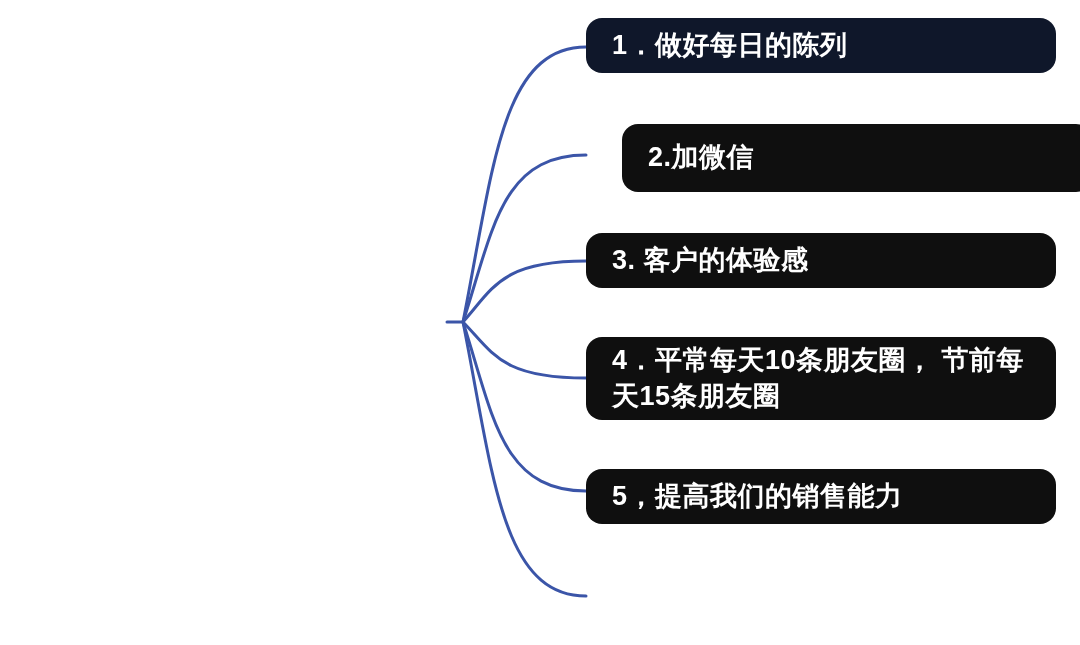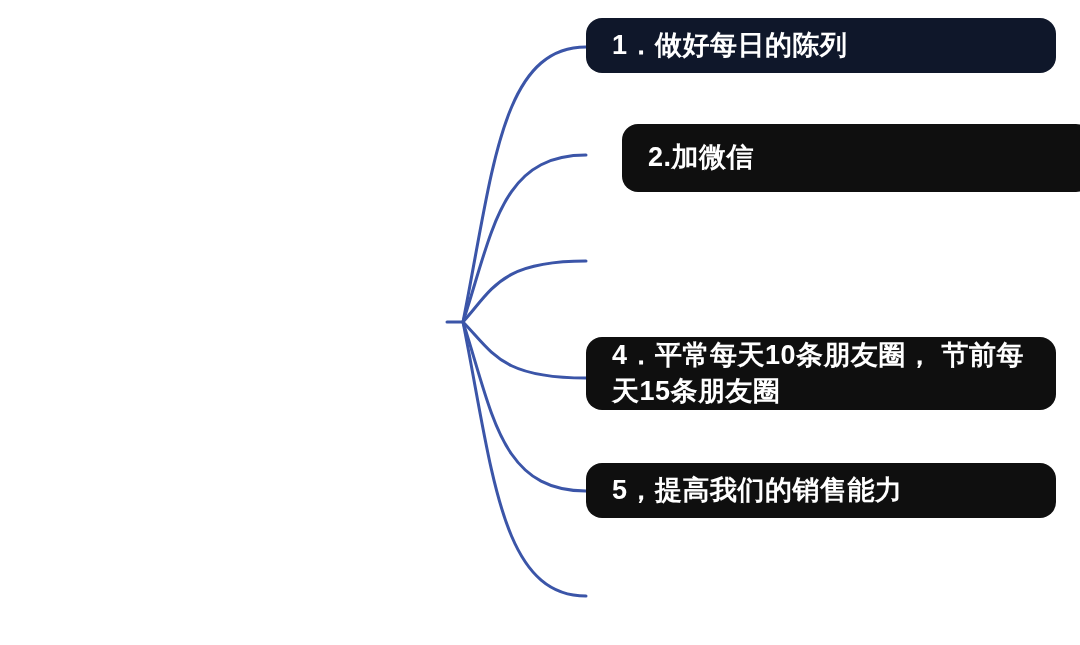--- a/index.html
+++ b/index.html
@@ -59,21 +59,21 @@
   .branch-node .branch-label {
     color: #ffffff;
     font-size: 27px;
     font-weight: bold;
     line-height: 1.3;
     letter-spacing: 0.5px;
   }
   .b0 { top: 18px;  height: 55px; }
   .b1 { top: 124px; height: 68px; margin-left: 36px; }
   .b2 { top: 233px; height: 55px; }
-  .b3 { top: 337px; height: 73px; }
+  .b3 { top: 337px; height: 83px; }
   .b4 { top: 463px; height: 55px; }
   .b5 { top: 568px; height: 55px; }
 </style>
 </head>
 <body>
 
 <div class="canvas">
 
   <svg class="connectors" viewBox="0 0 1080 645" xmlns="http://www.w3.org/2000/svg">
       <path d="M 447 322 L 463 322" fill="none" stroke="#3B55A8" stroke-width="3" stroke-linecap="round"></path>
@@ -87,23 +87,26 @@
 
 
   <div class="branch-node b0" style="background: #0f172a;">
     <span class="branch-label" style="color: rgb(255, 255, 255);">1．做好每日的陈列</span>
   </div>
 
   <div class="branch-node b1" style="background: rgb(15, 15, 15);">
     <span class="branch-label" style="color: rgb(255, 255, 255);">2.加微信</span>
   </div>
 
+  <div class="branch-node b2" style="background: rgb(15, 15, 15);">
+    <span class="branch-label" style="color: rgb(255, 255, 255);">3. 客户的体验感</span>
+  </div>
 
   <div class="branch-node b3" style="background: rgb(15, 15, 15);">
     <span class="branch-label" style="color: rgb(255, 255, 255);">4．平常每天10条朋友圈， 节前每天15条朋友圈</span>
   </div>
 
-  <div class="branch-node b4" style="background: rgb(15, 15, 15);">
+  <div class="branch-node b4" style="background: rgb(15, 15, 15); margin-top: 6px;">
     <span class="branch-label" style="color: rgb(255, 255, 255);">5，提高我们的销售能力</span>
   </div>
 
 
 </div>
 
 </body></html>

